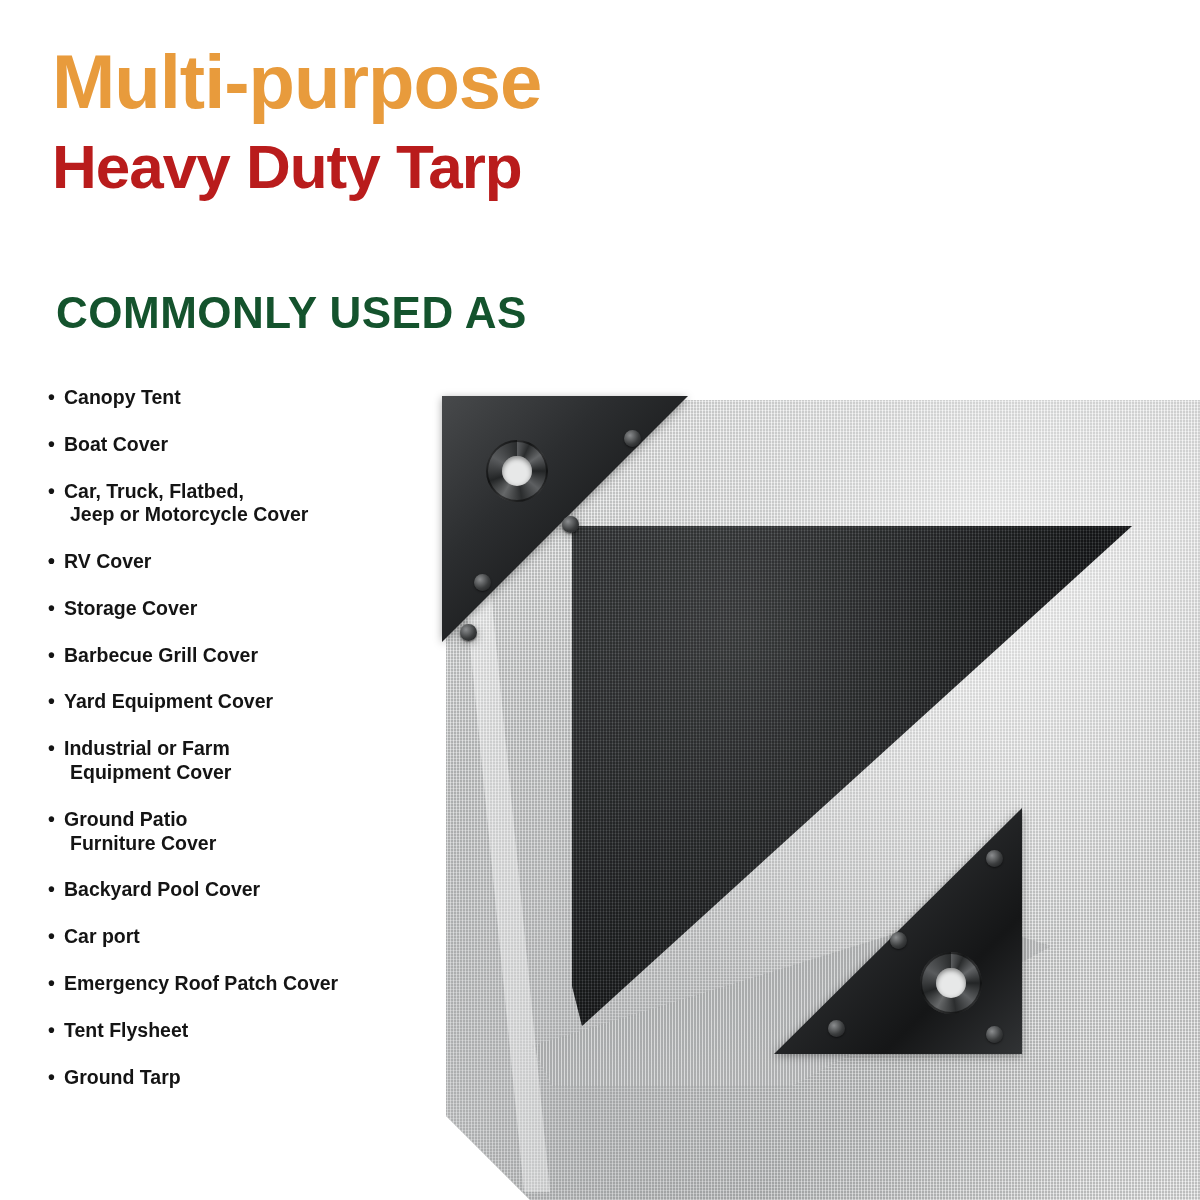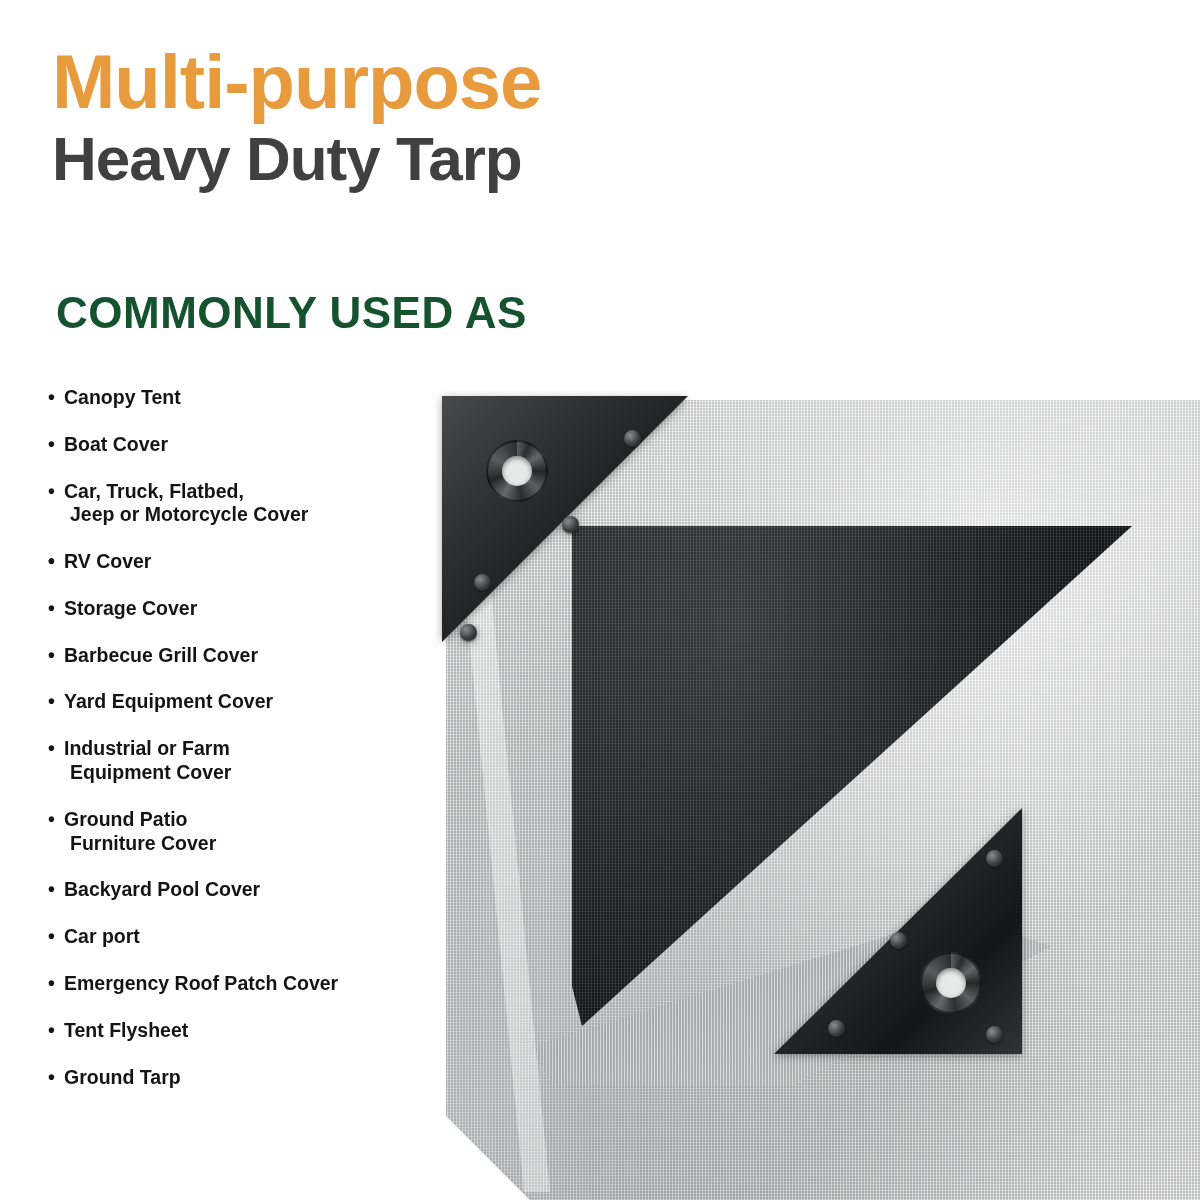--- a/index.html
+++ b/index.html
@@ -25,26 +25,26 @@
   }
   .headline-1 {
     font-size: 76px;
     font-weight: 700;
     letter-spacing: -1px;
     line-height: 1.0;
     color: #e89b3c;
     white-space: nowrap;
   }
   .headline-2 {
-    margin-top: 8px;
+    margin-top: 16px;
     font-size: 62px;
     font-weight: 700;
     letter-spacing: -1px;
     line-height: 1.0;
-    color: #404040;
+    color: #b91c1c;
     white-space: nowrap;
   }
   .subhead {
     position: absolute;
     left: 56px;
     top: 288px;
     font-size: 44px;
     font-weight: 700;
     letter-spacing: 0.5px;
     color: #14532d;

